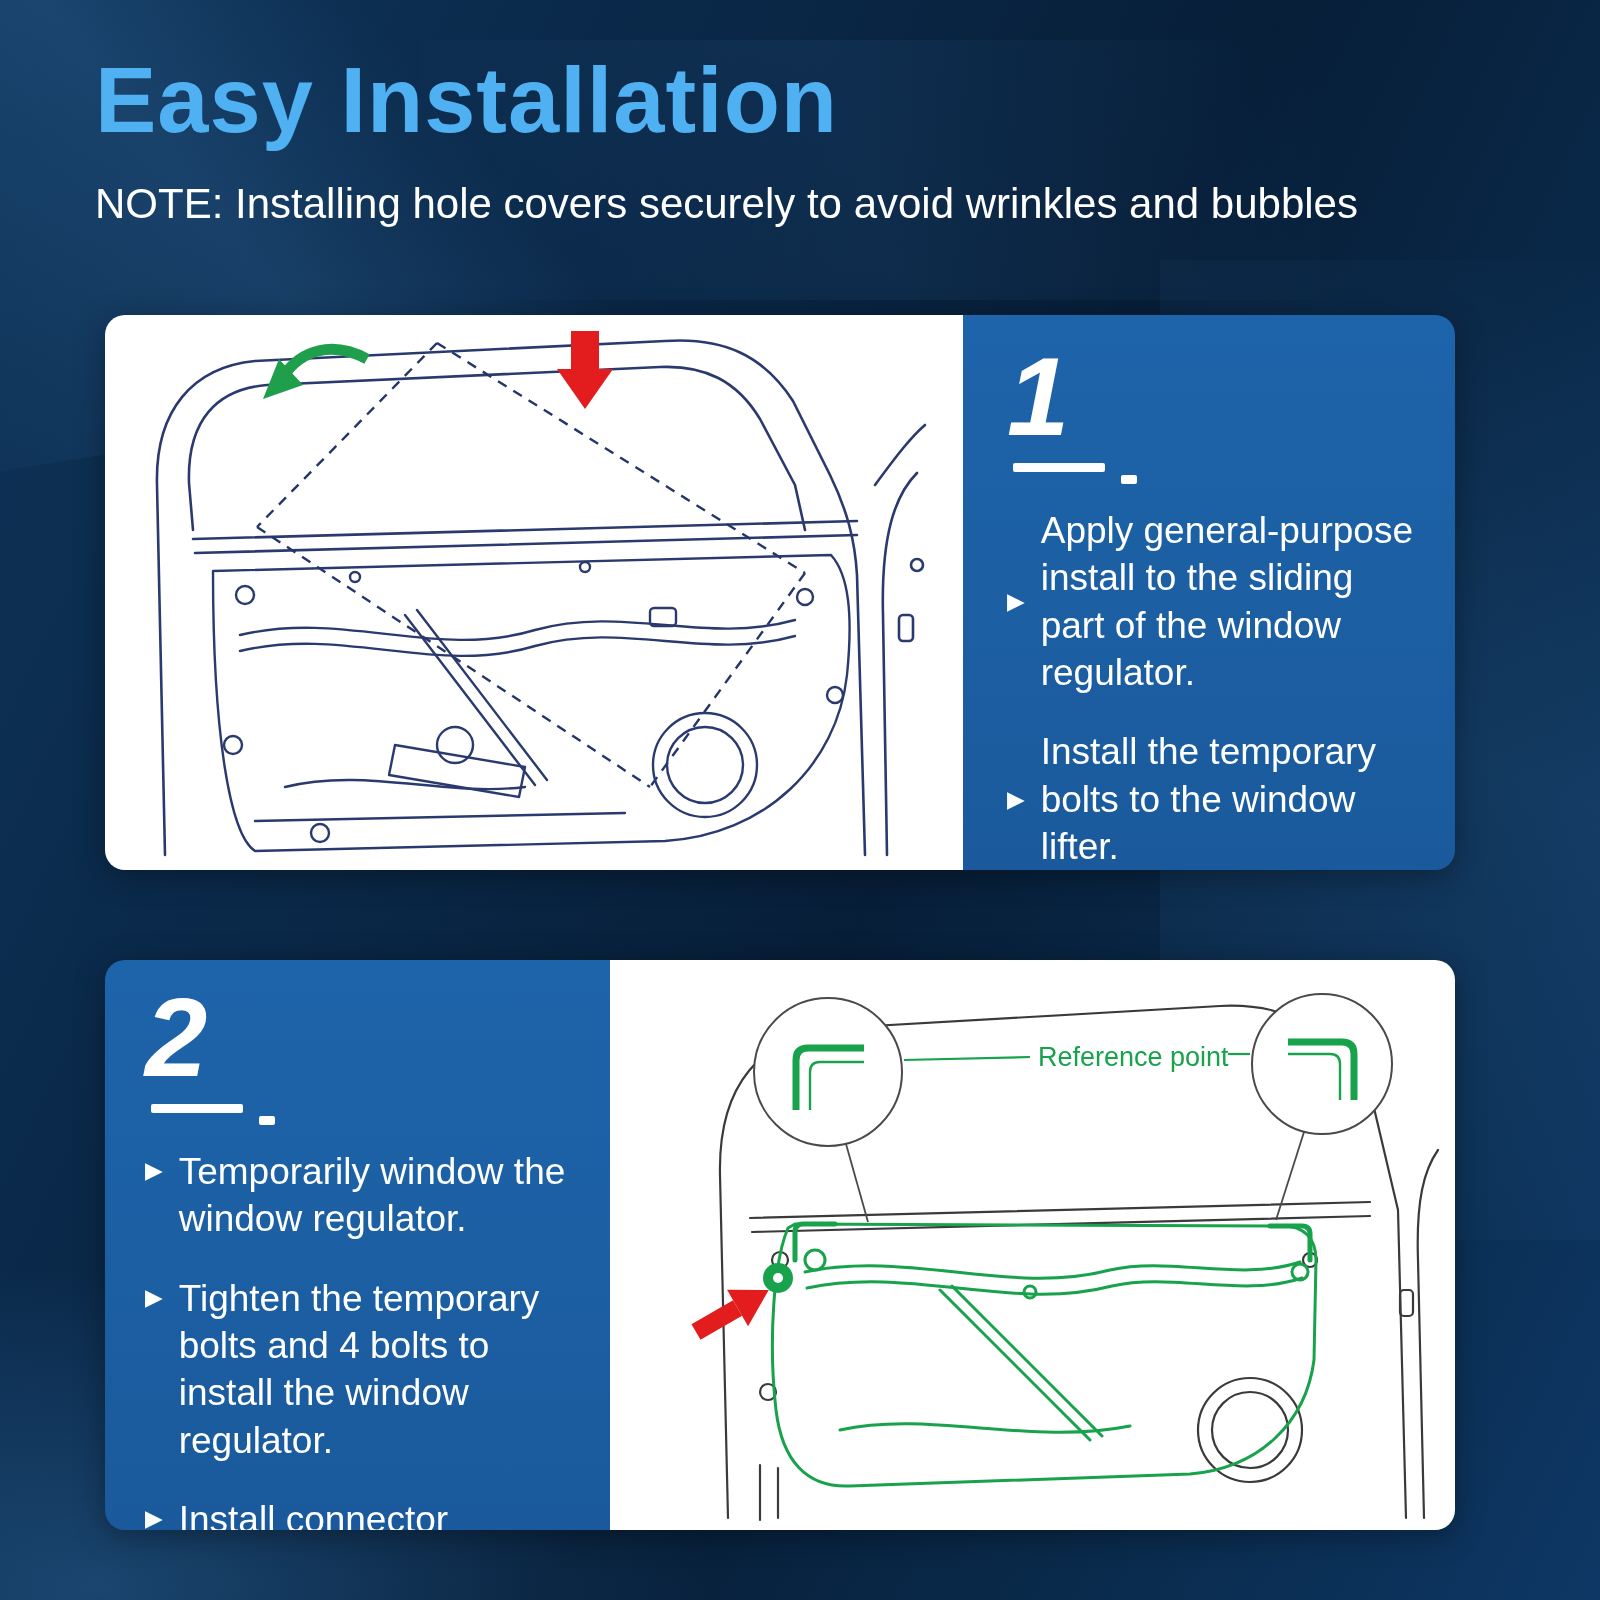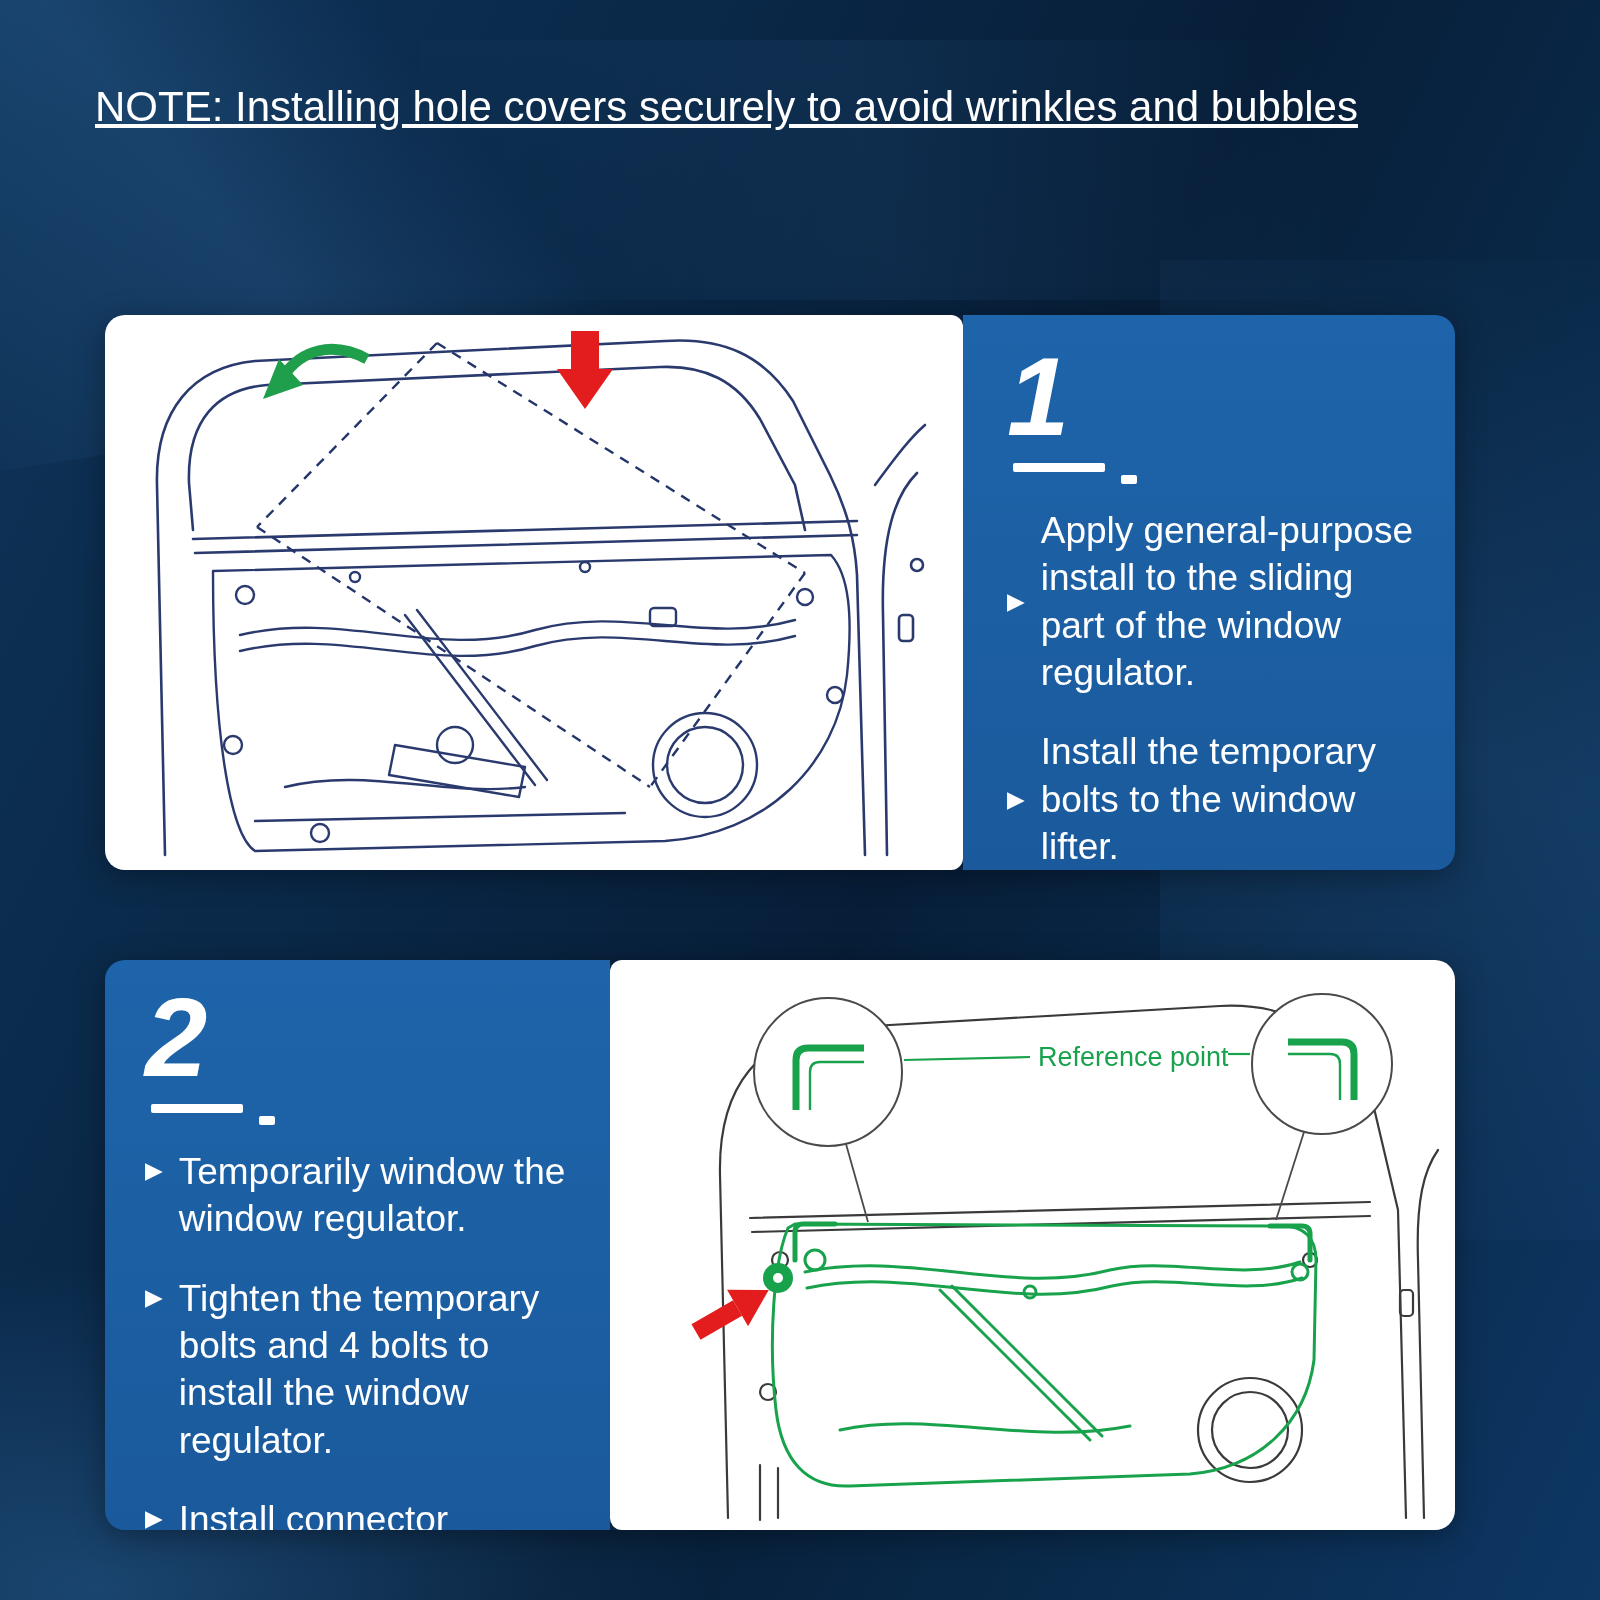--- a/index.html
+++ b/index.html
@@ -14,27 +14,27 @@
     transform:rotate(-9deg);}
   .streak-2{bottom:-80px;left:-100px;width:900px;height:460px;
     background:radial-gradient(ellipse at 22% 80%,rgba(70,150,220,.28),transparent 62%);}
   .streak-3{top:260px;right:-120px;width:560px;height:980px;
     background:linear-gradient(200deg,rgba(80,150,220,0),rgba(80,150,220,.13),rgba(80,150,220,0));}
   .streak-4{top:40px;left:420px;width:900px;height:260px;
     background:linear-gradient(75deg,rgba(90,160,230,0),rgba(90,160,230,.07),rgba(90,160,230,0));}
 
   header{position:absolute;top:52px;left:95px;width:1420px;}
   h1.title{margin:0;font-size:92px;line-height:1.05;font-weight:bold;color:#4fb0f2;letter-spacing:1px;}
-  p.note{margin:30px 0 0 0;font-size:42px;color:#ffffff;line-height:1.2;text-decoration:underline;}
+  p.note{margin:30px 0 0 0;font-size:42px;color:#ffffff;line-height:1.2;}
 
   .panel{position:absolute;left:105px;width:1350px;border-radius:20px;overflow:hidden;display:flex;
     box-shadow:0 6px 30px rgba(0,0,0,.35);}
   .panel-1{top:315px;height:555px;}
   .panel-2{top:960px;height:570px;}
-  .diagram{background:#ffffff;flex:1 1 auto;position:relative;border-radius:12px;}
+  .diagram{background:#ffffff;flex:1 1 auto;position:relative;}
   .diagram svg{width:100%;height:100%;display:block;}
 
   .stepbox{background:linear-gradient(180deg,#1e64aa 0%,#1a5a9c 100%);color:#fff;box-sizing:border-box;}
   .panel-1 .stepbox{width:492px;padding:26px 34px 20px 44px;}
   .panel-2 .stepbox{width:505px;padding:22px 30px 20px 40px;}
 
   .numwrap{position:relative;height:152px;margin-bottom:14px;}
   .num{font-size:112px;font-style:italic;font-weight:bold;line-height:1;display:inline-block;}
   .numbar{position:absolute;left:6px;top:122px;width:92px;height:9px;background:#fff;border-radius:2px;}
   .numdot{position:absolute;left:114px;top:134px;width:16px;height:9px;background:#fff;border-radius:2px;}
@@ -49,20 +49,21 @@
 </head>
 <body>
 
 <div class="page">
   <div class="streak streak-1"></div>
   <div class="streak streak-2"></div>
   <div class="streak streak-3"></div>
   <div class="streak streak-4"></div>
 
   <header>
+    <h1 class="title">Easy Installation</h1>
     <p class="note">NOTE: Installing hole covers securely to avoid wrinkles and bubbles</p>
   </header>
 
   <section class="panel panel-1">
     <div class="diagram">
       <svg viewBox="0 0 858 555" font-family="Liberation Sans, sans-serif">
         <g fill="none" stroke="#2a3a6e" stroke-width="2.6" stroke-linecap="round" stroke-linejoin="round">
           <path d="M60,540 L52,170 C50,95 88,52 150,46 L560,26 C618,22 658,40 688,86 L725,160 C742,195 750,225 752,260 L760,540"></path>
           <path d="M88,215 L84,168 C82,105 112,74 162,70 L555,52 C600,50 632,66 655,104 L690,170 L700,215"></path>
           <path d="M88,224 L752,206"></path>

